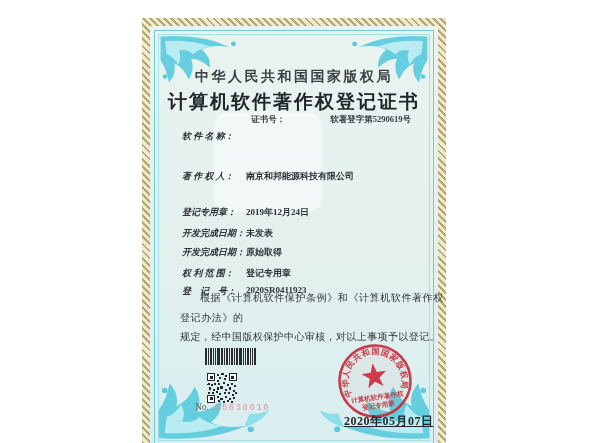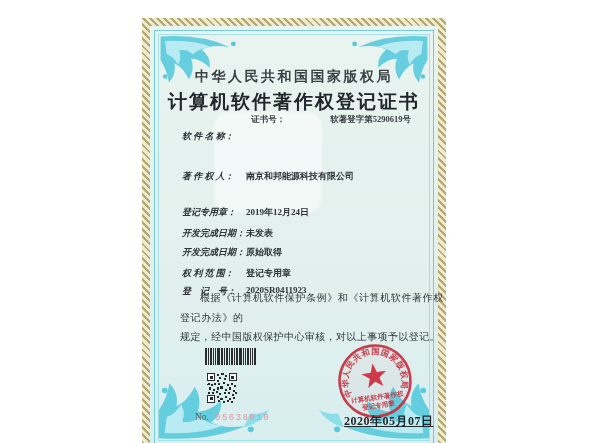--- a/index.html
+++ b/index.html
@@ -45,21 +45,21 @@
   .r0{top:104px;} .r1{top:144px;} .r2{top:180px;} .r3{top:201px;}
   .r4{top:220px;} .r5{top:241px;} .r6{top:259px;}
   .statement{
     position:absolute;left:30px;top:262px;width:270px;
     font-size:10px;color:#2f3539;line-height:19.5px;font-weight:normal;
   }
   .statement .l1{text-indent:2em;letter-spacing:0.6px;}
   .statement .l2{letter-spacing:0.4px;}
   .barcode{position:absolute;left:55px;top:322px;width:52px;height:17px;}
   .qrcode{position:absolute;left:57px;top:347px;width:30px;height:30px;}
-  .serial{position:absolute;left:45px;top:386px;font-size:9.5px;color:#565c62;}
+  .serial{position:absolute;left:45px;top:376px;font-size:9.5px;color:#565c62;}
   .serial .num{color:#e2939f;letter-spacing:1.5px;margin-left:6px;font-family:"Liberation Mono","DejaVu Sans Mono",monospace;font-size:9px;}
   .seal{position:absolute;left:186px;top:316px;width:78px;height:78px;transform:rotate(-8deg);opacity:0.93;}
   .issue-date{
     position:absolute;left:194px;top:387px;font-size:12px;font-weight:bold;
     color:#23282c;letter-spacing:0.5px;z-index:5;text-decoration:underline;
   }
 </style>
 </head>
 <body>
 

